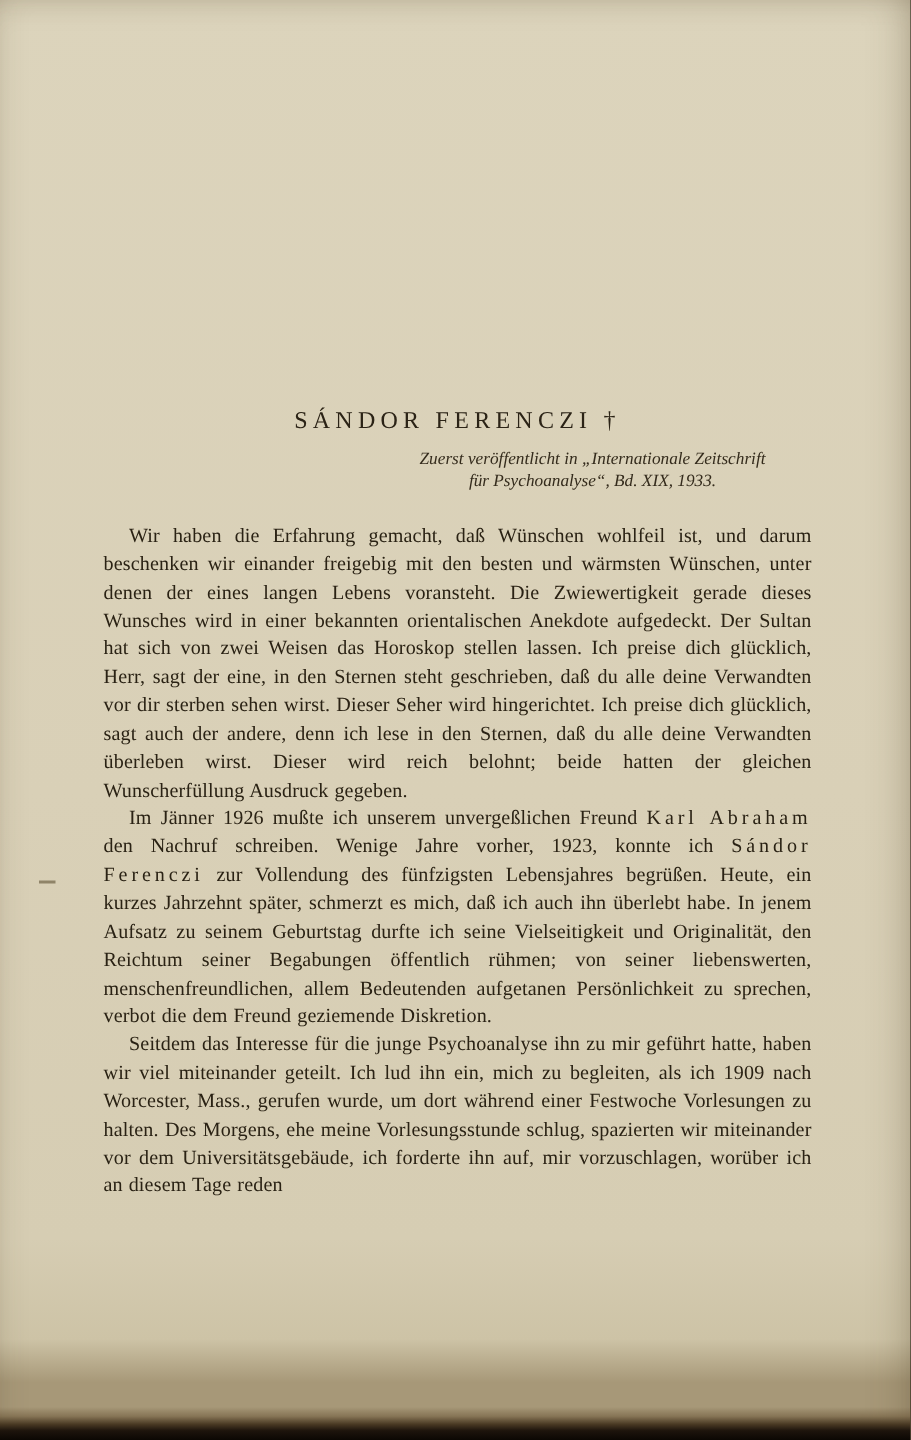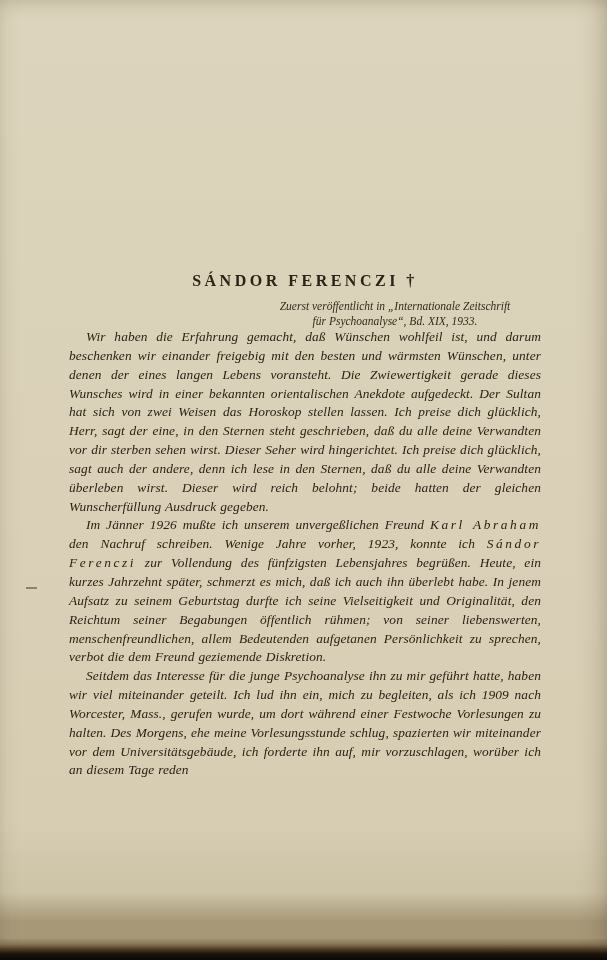--- a/index.html
+++ b/index.html
@@ -39,41 +39,41 @@
     position: absolute;
     top: 0; left: 0; right: 0; bottom: 0;
     padding: 0 66px 0 69px;
     color: #2a2214;
   }
   .title {
     margin: 0;
     padding-top: 272px;
     text-align: center;
     font-size: 16px;
-    font-weight: bold;
+    font-weight: normal;
     letter-spacing: 3.5px;
     color: #2b2316;
     white-space: nowrap;
   }
   .subtitle {
     margin-top: 9px;
     text-align: center;
     transform: translateX(90px);
     font-style: italic;
     font-size: 11.5px;
     line-height: 14.5px;
     color: #342b1c;
   }
   .body-text {
+    margin-top: 20px;
     font-size: 13.4px;
     line-height: 18.85px;
     text-align: justify;
     letter-spacing: 0.1px;
     word-spacing: 0.5px;
-    font-style: italic;
   }
   .para {
     margin: 0;
     text-indent: 17px;
   }
   .seg-spaced {
     letter-spacing: 2.6px;
   }
   .margin-mark {
     position: absolute;

